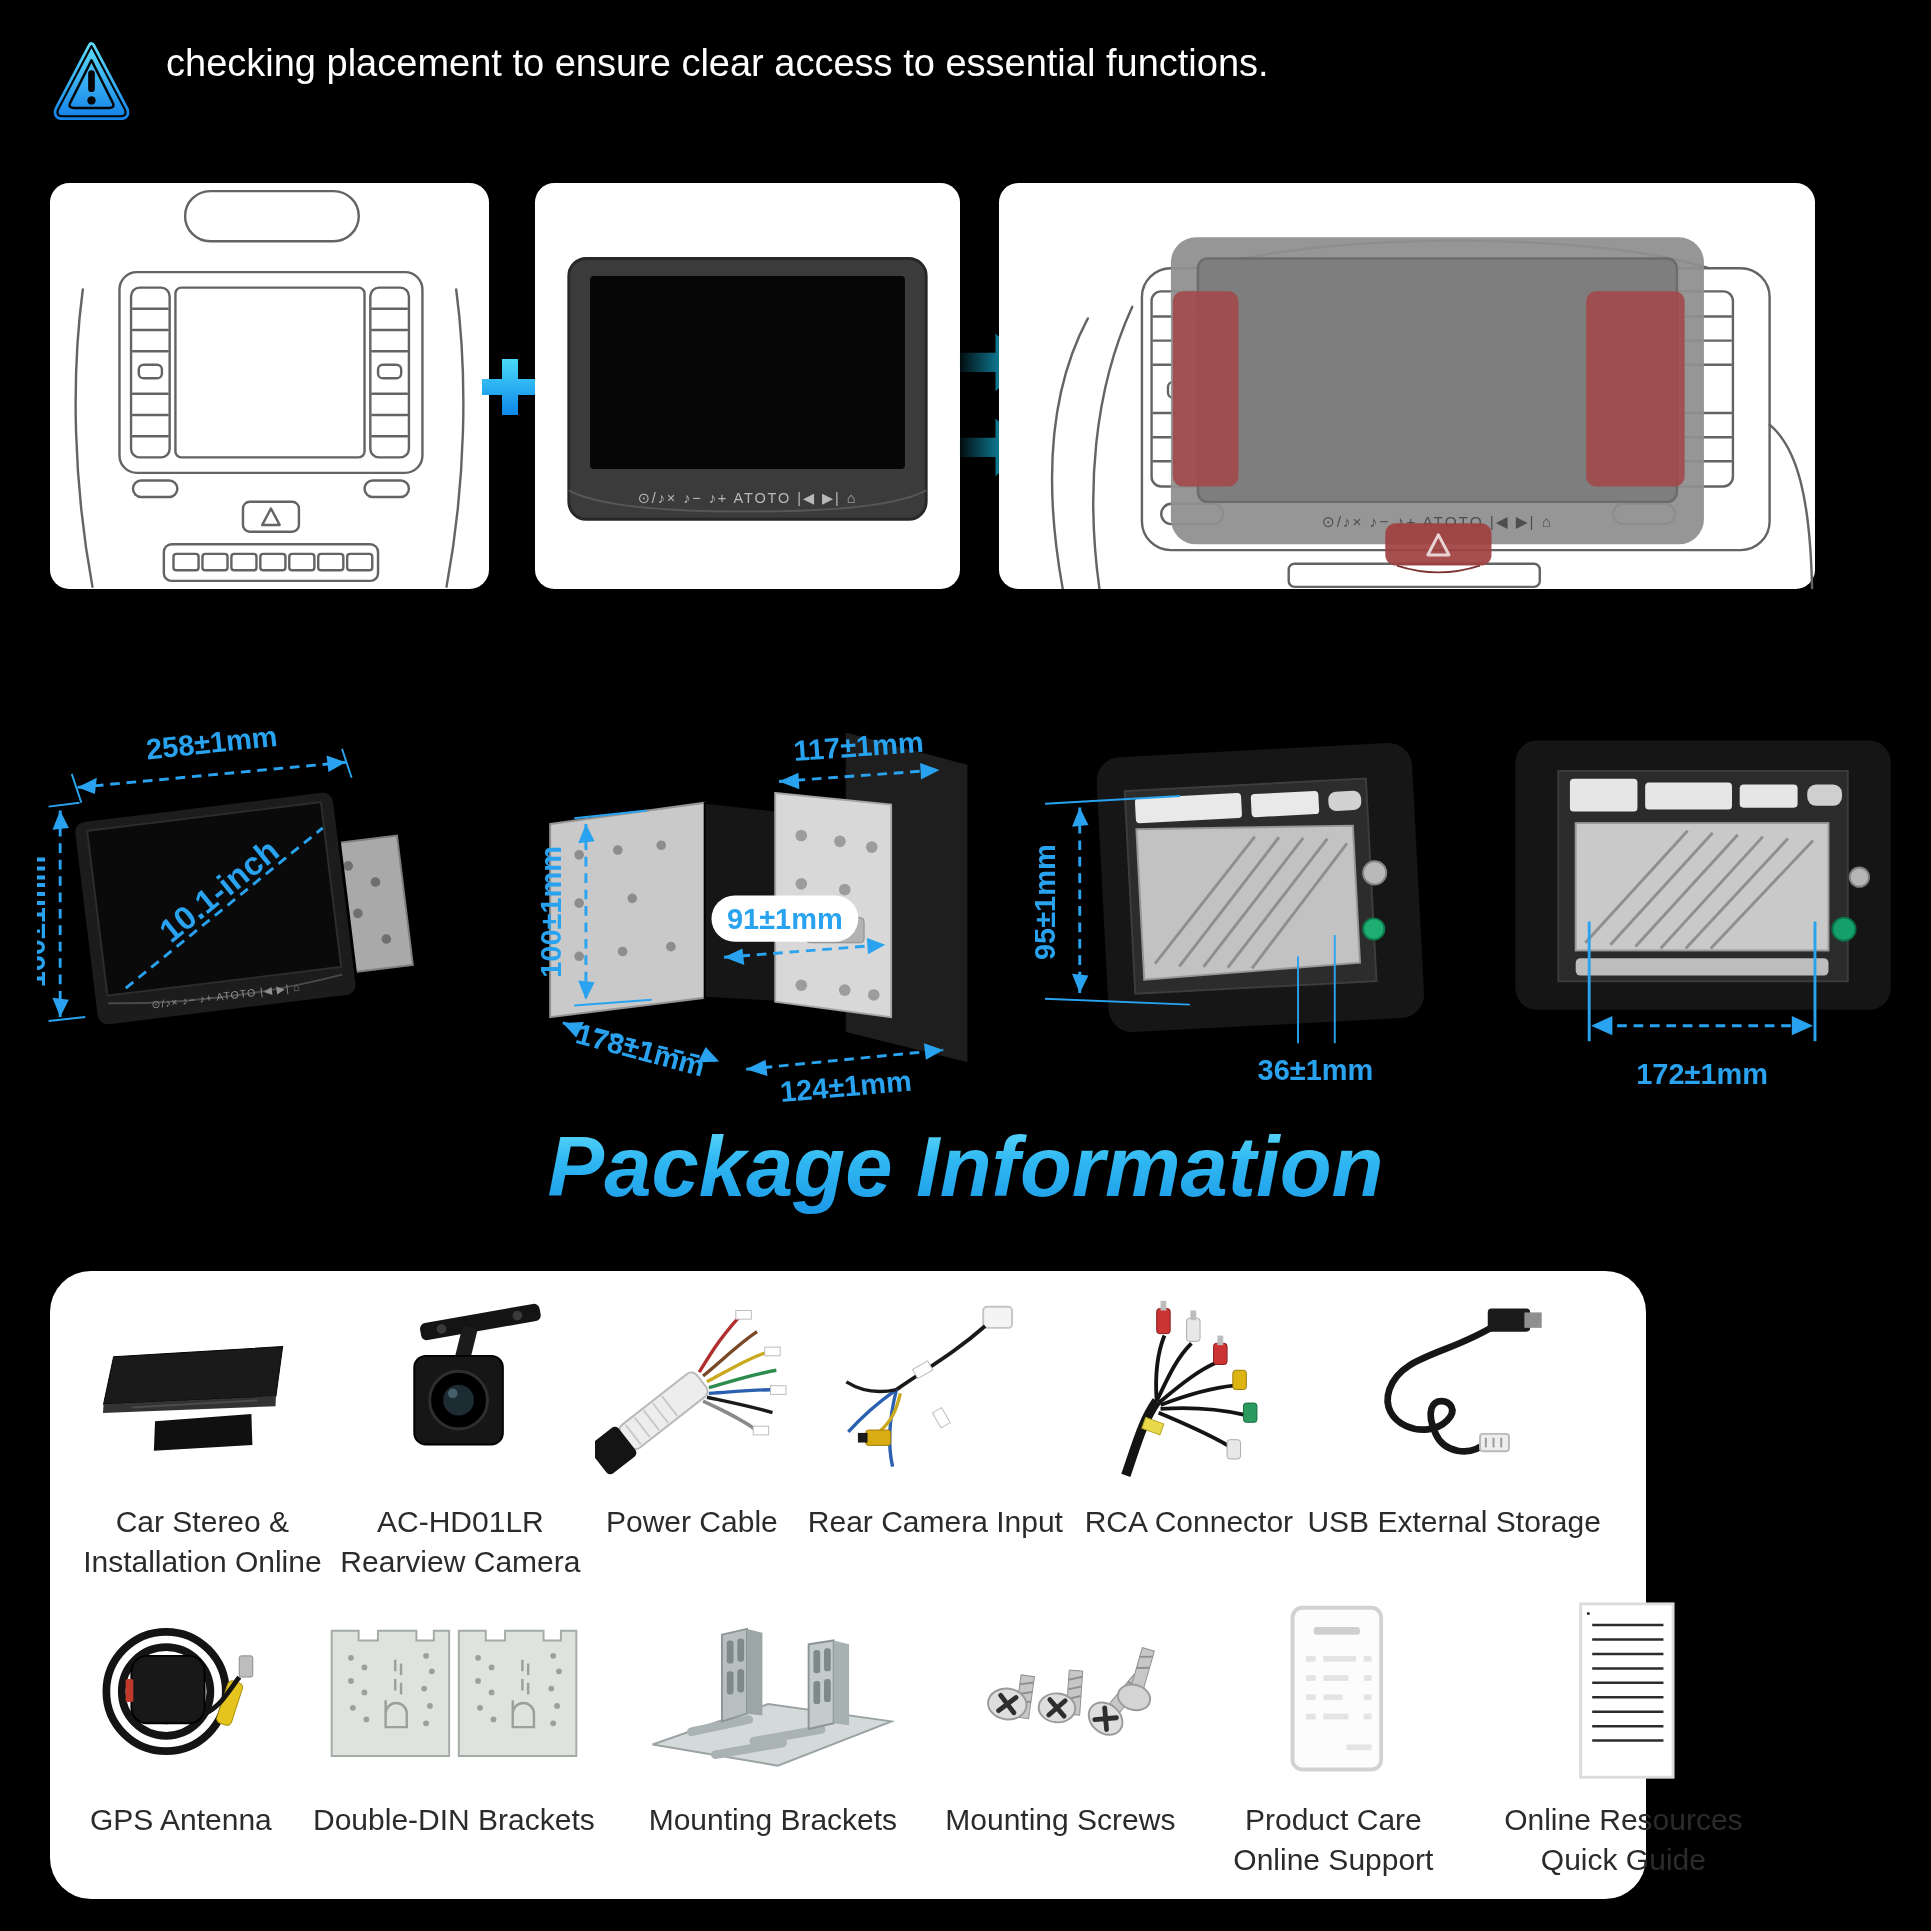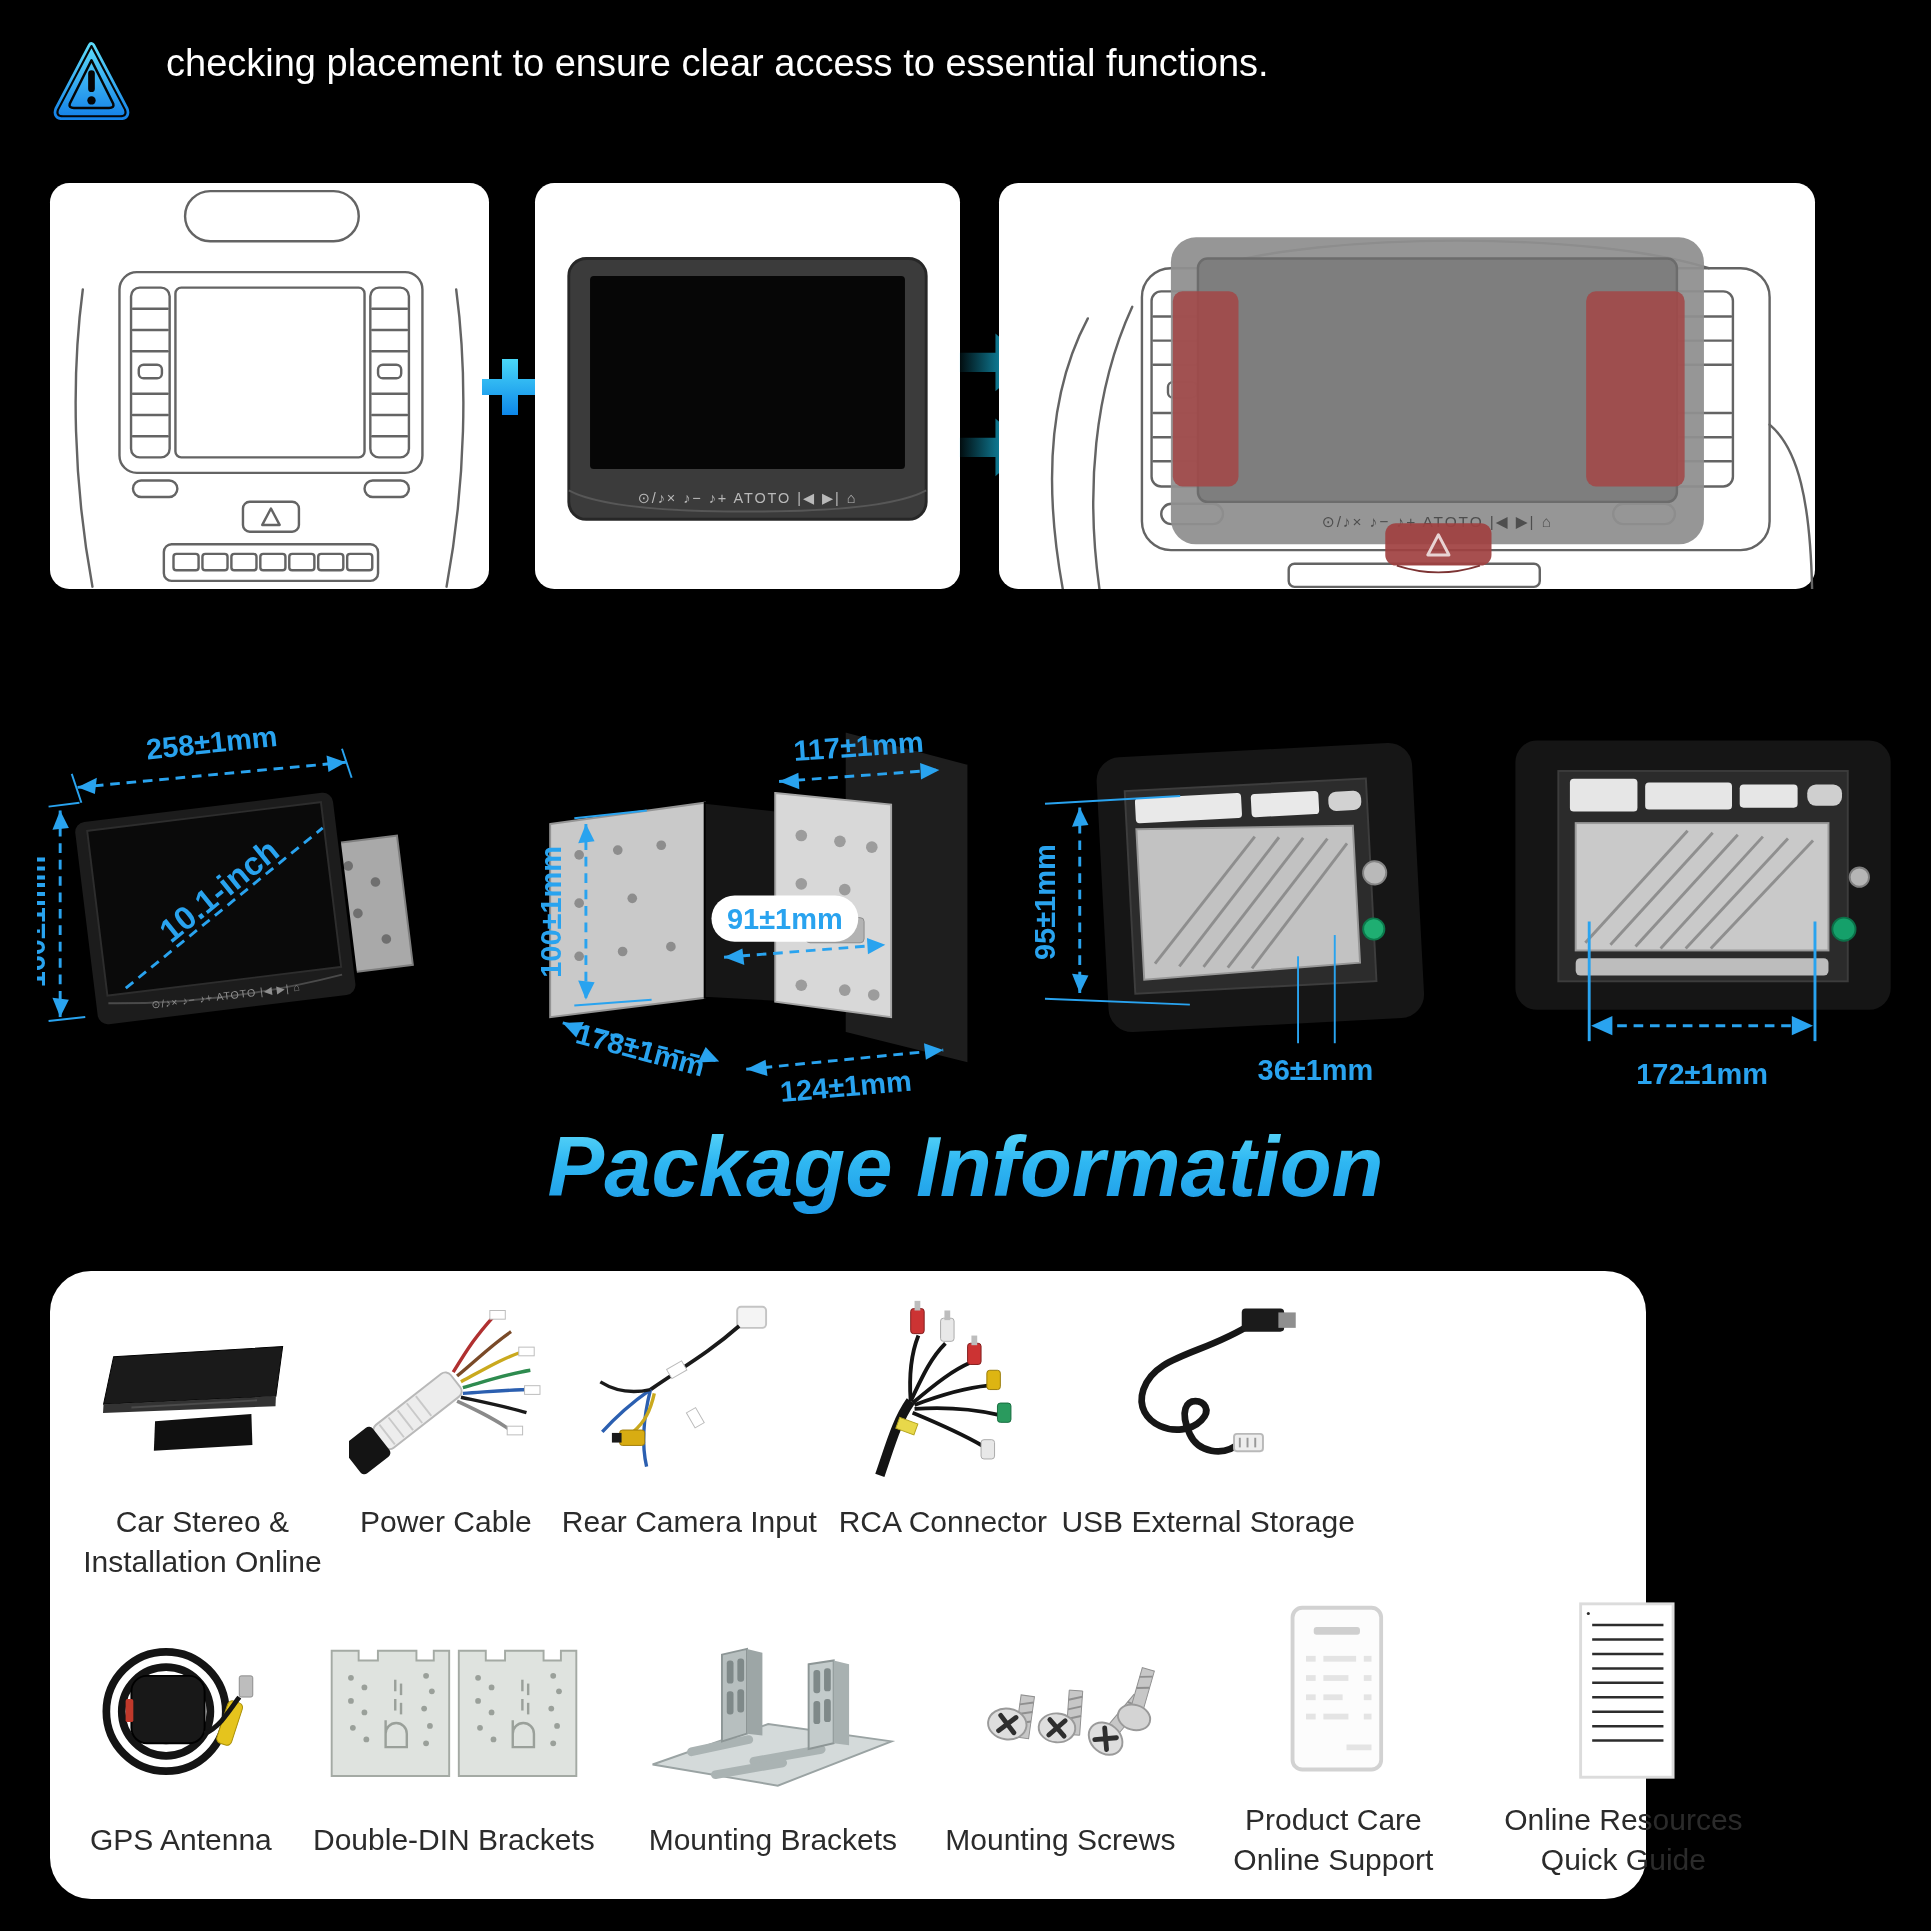--- a/index.html
+++ b/index.html
@@ -42,21 +42,21 @@
 
   
   .pkg-title{left:0;top:1118px;width:1931px;text-align:center;font-size:85px;font-weight:bold;
      background:linear-gradient(180deg,#66defa 0%,#2fb7f2 45%,#1b97e5 100%);
      -webkit-background-clip:text;background-clip:text;color:transparent;font-style:italic;-webkit-text-fill-color:transparent;}
 
   
   .pkg-panel{left:50px;top:1271px;width:1596px;height:628px;background:#fff;border-radius:41px;}
   .pkg-row{position:absolute;left:17.4px;right:17.4px;display:flex;align-items:flex-start;}
   .pkg-row1{top:21px;}
-  .pkg-row2{top:324px;align-items:center;}
+  .pkg-row2{top:324px;}
   .pkg-item{display:flex;flex-direction:column;align-items:center;}
   .pkg-fig{height:198px;display:flex;align-items:center;justify-content:center;}
   .pkg-row2 .pkg-fig{height:193px;}
   .pkg-fig svg{display:block;}
   .plabel{font-size:30px;line-height:40px;color:#2b2b2b;text-align:center;margin-top:11.6px;white-space:nowrap;}
 </style>
 </head>
 <body>
 
 <div class="page">
@@ -370,20 +370,40 @@
               <polygon points="62,118 162,126 158,158 56,148" fill="#101010"></polygon>
             </g>
           </svg>
         </div>
         <div class="plabel">
           <div>Car Stereo &amp;</div>
           <div>Installation Online</div>
         </div>
       </div>
 
+      <div class="pkg-item" style="flex:0 0 246px">
+        <div class="pkg-fig">
+          <svg width="193" height="183" viewBox="0 0 200 190">
+            <g transform="rotate(-10 120 25)">
+              <rect x="58" y="14" width="126" height="18" rx="6" fill="#141414"></rect>
+              <circle cx="80" cy="23" r="5" fill="#3a3a3a"></circle>
+                <circle cx="160" cy="23" r="5" fill="#3a3a3a"></circle>
+            </g>
+            <rect x="98" y="28" width="16" height="34" fill="#1b1b1b" transform="rotate(14 106 45)"></rect>
+            <rect x="52" y="58" width="92" height="92" rx="12" fill="#161616" stroke="#000" stroke-width="2"></rect>
+            <circle cx="98" cy="104" r="30" fill="#000" stroke="#2f2f2f" stroke-width="3"></circle>
+            <circle cx="98" cy="104" r="16" fill="#1d2b33"></circle>
+            <circle cx="92" cy="97" r="5" fill="#46606e"></circle>
+          </svg>
+        </div>
+        <div class="plabel">
+          <div>AC-HD01LR</div>
+          <div>Rearview Camera</div>
+        </div>
+      </div>
 
       <div class="pkg-item" style="flex:0 0 217px">
         <div class="pkg-fig">
           <svg width="193" height="188" viewBox="0 0 200 195">
             <g stroke-width="3.5" fill="none">
               <path d="M108,78 C124,52 132,40 150,20" stroke="#b03030"></path>
               <path d="M112,82 C136,62 150,48 168,36" stroke="#7a4a28"></path>
               <path d="M116,88 C142,74 158,64 182,56" stroke="#caa91e"></path>
               <path d="M118,94 C146,86 164,80 188,76" stroke="#2e8b4f"></path>
               <path d="M118,100 C148,98 166,96 190,96" stroke="#2b5fb0"></path>

